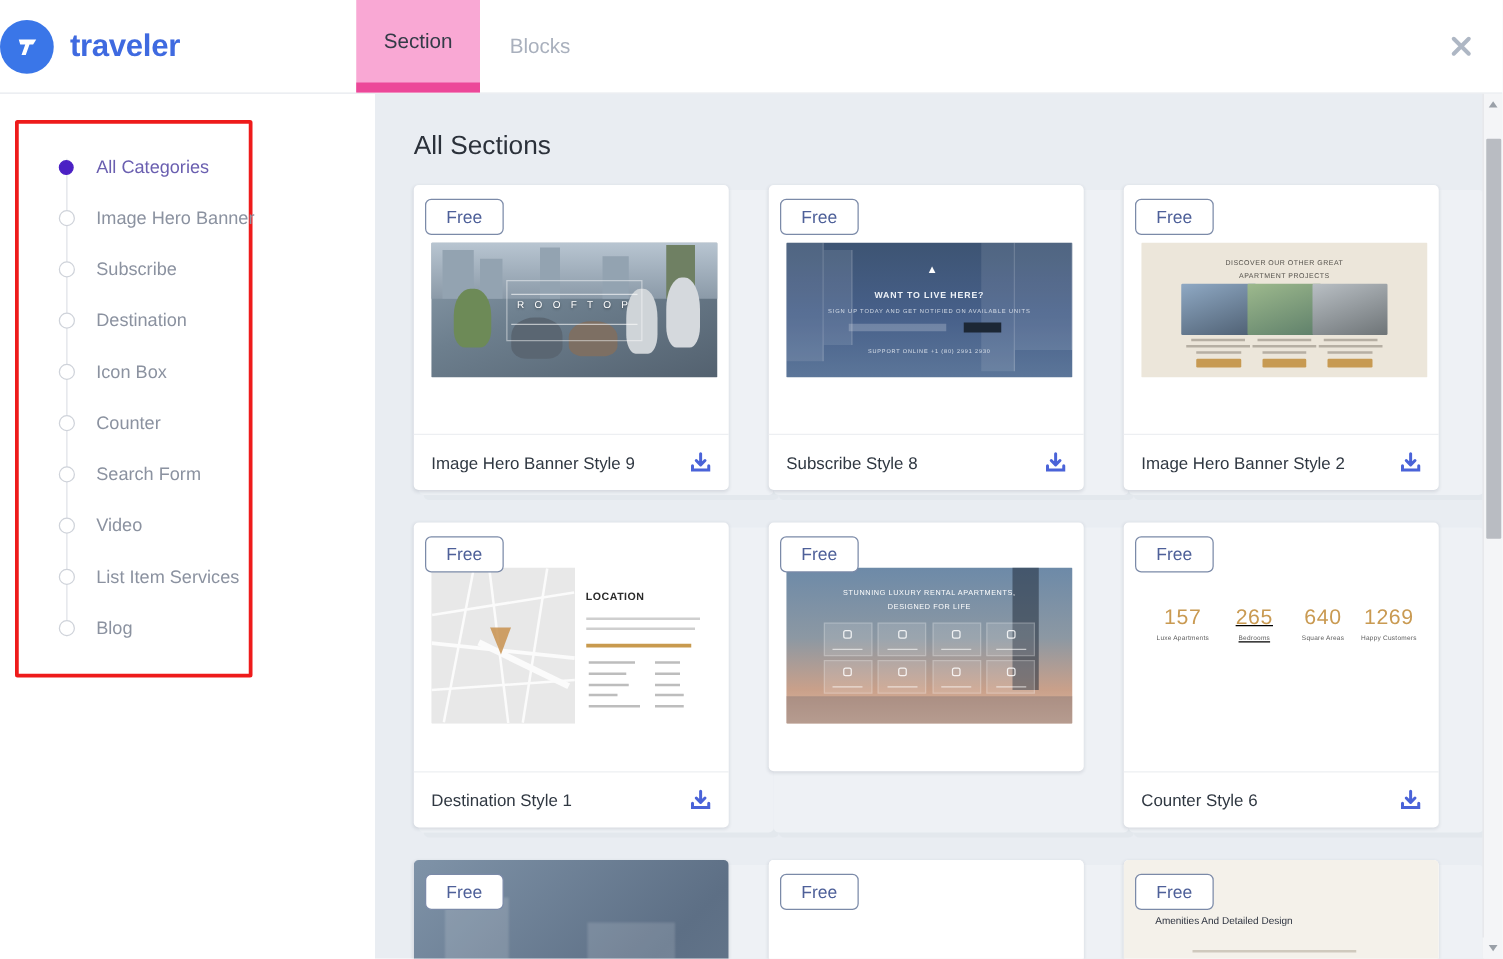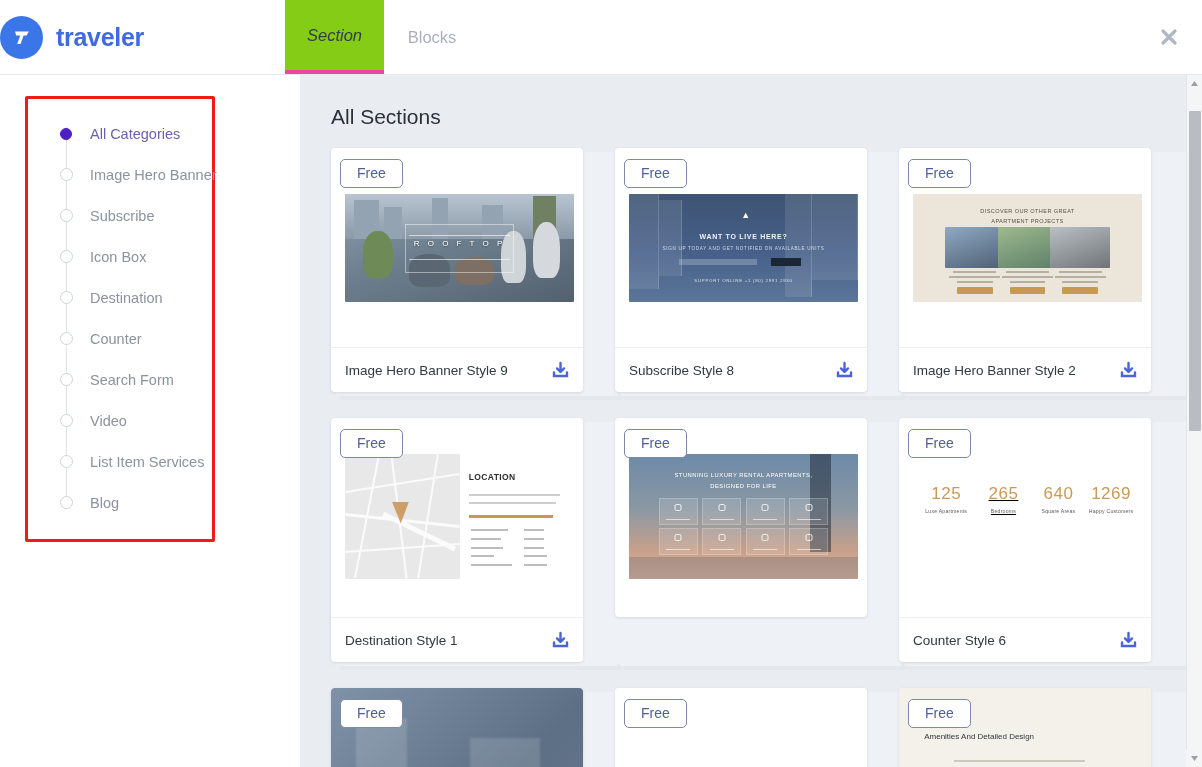--- a/index.html
+++ b/index.html
@@ -39,40 +39,39 @@
   .tabs { display: flex; align-items: stretch; }
   .tab {
     display: flex; align-items: center; justify-content: center;
     padding: 0 22px;
     font-size: 16.5px; color: #a9b0bd;
     position: relative; cursor: pointer;
     min-width: 96px;
   }
   .tab.active {
     color: #333b47;
-    background: #84cc16;
-    border-bottom: 4px solid #ec4899;
-    font-style: italic;
+    background: #f9a8d4;
+    border-bottom: 8px solid #ec4899;
   }
   .close-btn {
     position: absolute; right: 22px; top: 50%;
     transform: translateY(-50%);
     cursor: pointer; line-height: 0;
   }
 
   
   .body-wrap {
     position: absolute; top: 75px; left: 0;
     width: 1202px; height: 692px;
     background: #ffffff;
   }
 
   
   .sidebar {
-    position: absolute; top: 0; left: 13px;
+    position: absolute; top: 0; left: 0;
     width: 300px; height: 692px;
     background: #ffffff;
     padding-top: 21px;
   }
   .cat-box {
     position: relative;
     margin-left: 12px;
     width: 190px;
     border: 3px solid #ee1b1b;
     border-radius: 2px;
@@ -314,25 +313,25 @@
           <div class="cat-item">
             <span class="bullet"></span>
             <span class="cat-label">Image Hero Banner</span>
           </div>
           <div class="cat-item">
             <span class="bullet"></span>
             <span class="cat-label">Subscribe</span>
           </div>
           <div class="cat-item">
             <span class="bullet"></span>
+            <span class="cat-label">Destination</span>
+          </div>
+          <div class="cat-item">
+            <span class="bullet"></span>
             <span class="cat-label">Icon Box</span>
-          </div>
-          <div class="cat-item">
-            <span class="bullet"></span>
-            <span class="cat-label">Destination</span>
           </div>
           <div class="cat-item">
             <span class="bullet"></span>
             <span class="cat-label">Counter</span>
           </div>
           <div class="cat-item">
             <span class="bullet"></span>
             <span class="cat-label">Search Form</span>
           </div>
           <div class="cat-item">
@@ -578,21 +577,21 @@
 
           <div class="card-wrap">
             <div class="card-shadow-2"></div>
             <div class="card-shadow-1"></div>
             <div class="card">
               <div class="card-body">
                 <div class="badge">Free</div>
                 <div class="thumb" style="top:36px;height:125px;">
                   <div class="th th-cnt">
                     <div class="cnt-cell" style="left:2%;">
-                      <div class="cnt-num">125</div>
+                      <div class="cnt-num">157</div>
                       <div class="cnt-lb">Luxe Apartments</div>
                     </div>
                     <div class="cnt-cell" style="left:27%;text-decoration:underline;">
                       <div class="cnt-num">265</div>
                       <div class="cnt-lb">Bedrooms</div>
                     </div>
                     <div class="cnt-cell" style="left:51%;">
                       <div class="cnt-num">640</div>
                       <div class="cnt-lb">Square Areas</div>
                     </div>

